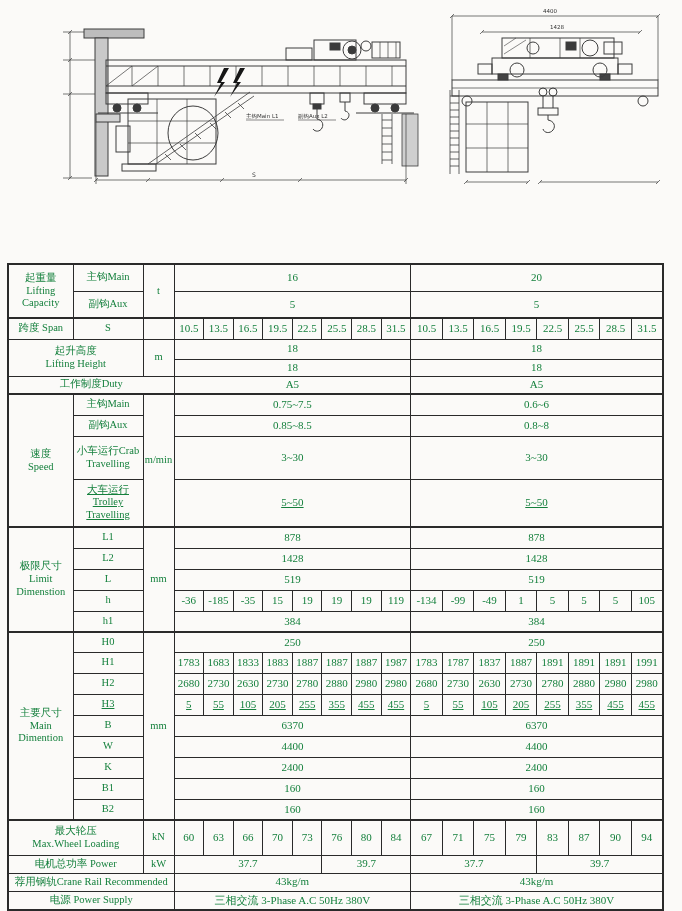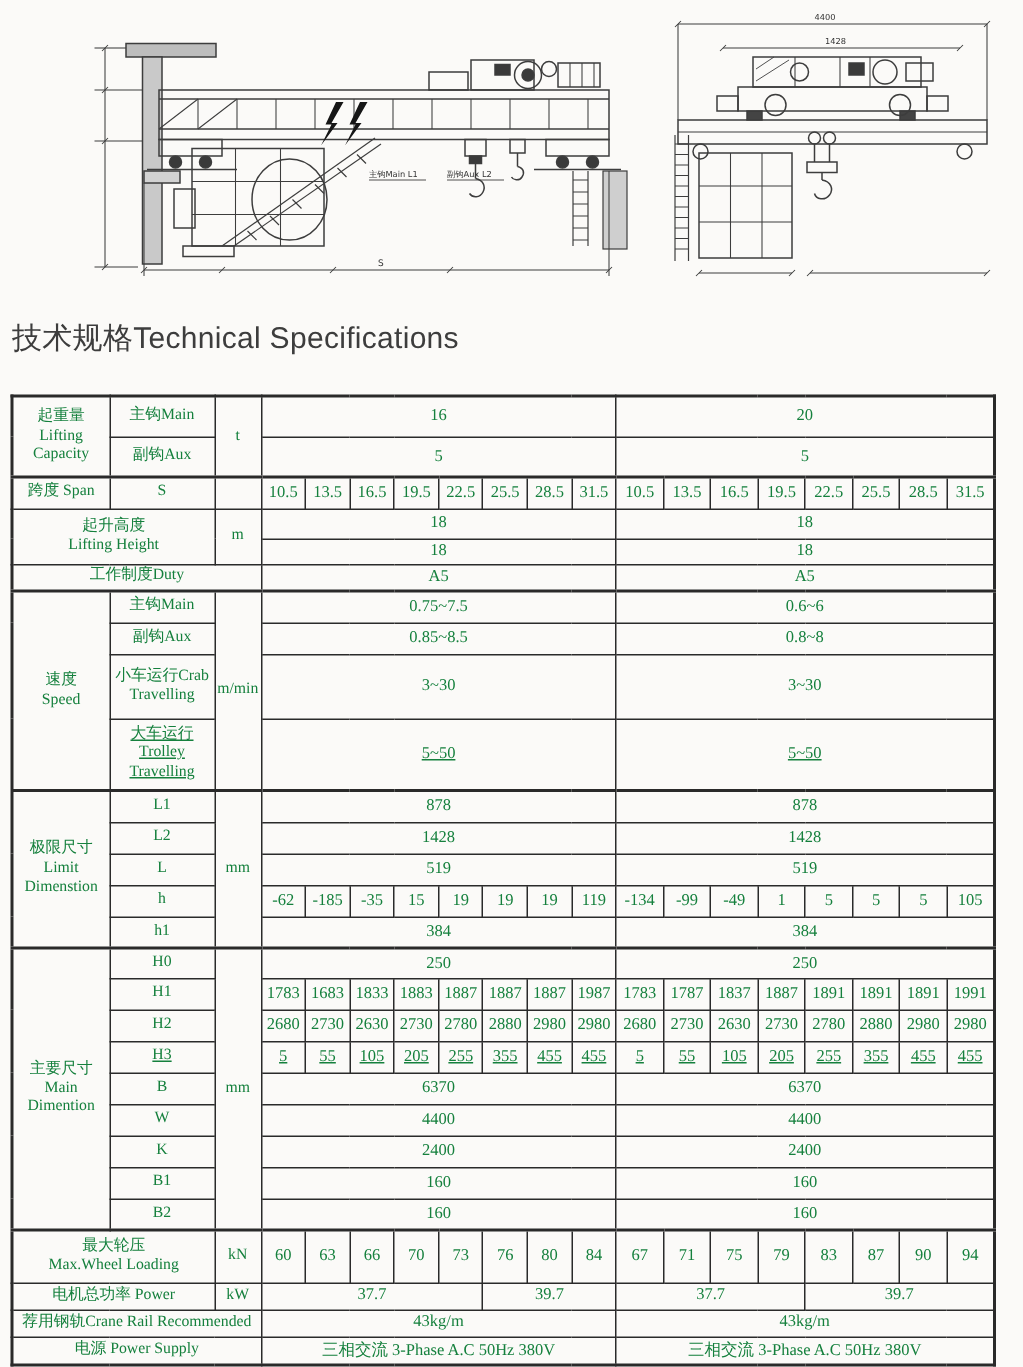--- a/index.html
+++ b/index.html
@@ -207,21 +207,20 @@
 
         <g stroke-width="0.7">
           <line x1="466" y1="180" x2="528" y2="180"></line>
           <line x1="540" y1="180" x2="658" y2="180"></line>
           <path d="M464 182 l4 -4 M526 182 l4 -4 M538 182 l4 -4 M656 182 l4 -4"></path>
         </g>
       </g>
     </g>
   </svg>
 
-  <h1 class="page-title">技术规格Technical Specifications</h1>
 
   <table class="spec-table">
     <colgroup>
         <col style="width: 65px;">
         <col style="width: 70px;">
         <col style="width: 31px;">
         <col style="width: 29.6px;">
         <col style="width: 29.6px;">
         <col style="width: 29.6px;">
         <col style="width: 29.6px;">
@@ -330,21 +329,21 @@
           <td colspan="8">1428</td>
           <td colspan="8">1428</td>
         </tr>
         <tr style="height: 21px;">
           <td class="sub">L</td>
           <td colspan="8">519</td>
           <td colspan="8">519</td>
         </tr>
         <tr style="height: 21px;">
           <td class="sub">h</td>
-          <td>-62</td>
+          <td>-36</td>
           <td>-185</td>
           <td>-35</td>
           <td>15</td>
           <td>19</td>
           <td>19</td>
           <td>19</td>
           <td>119</td>
           <td>-134</td>
           <td>-99</td>
           <td>-49</td>

